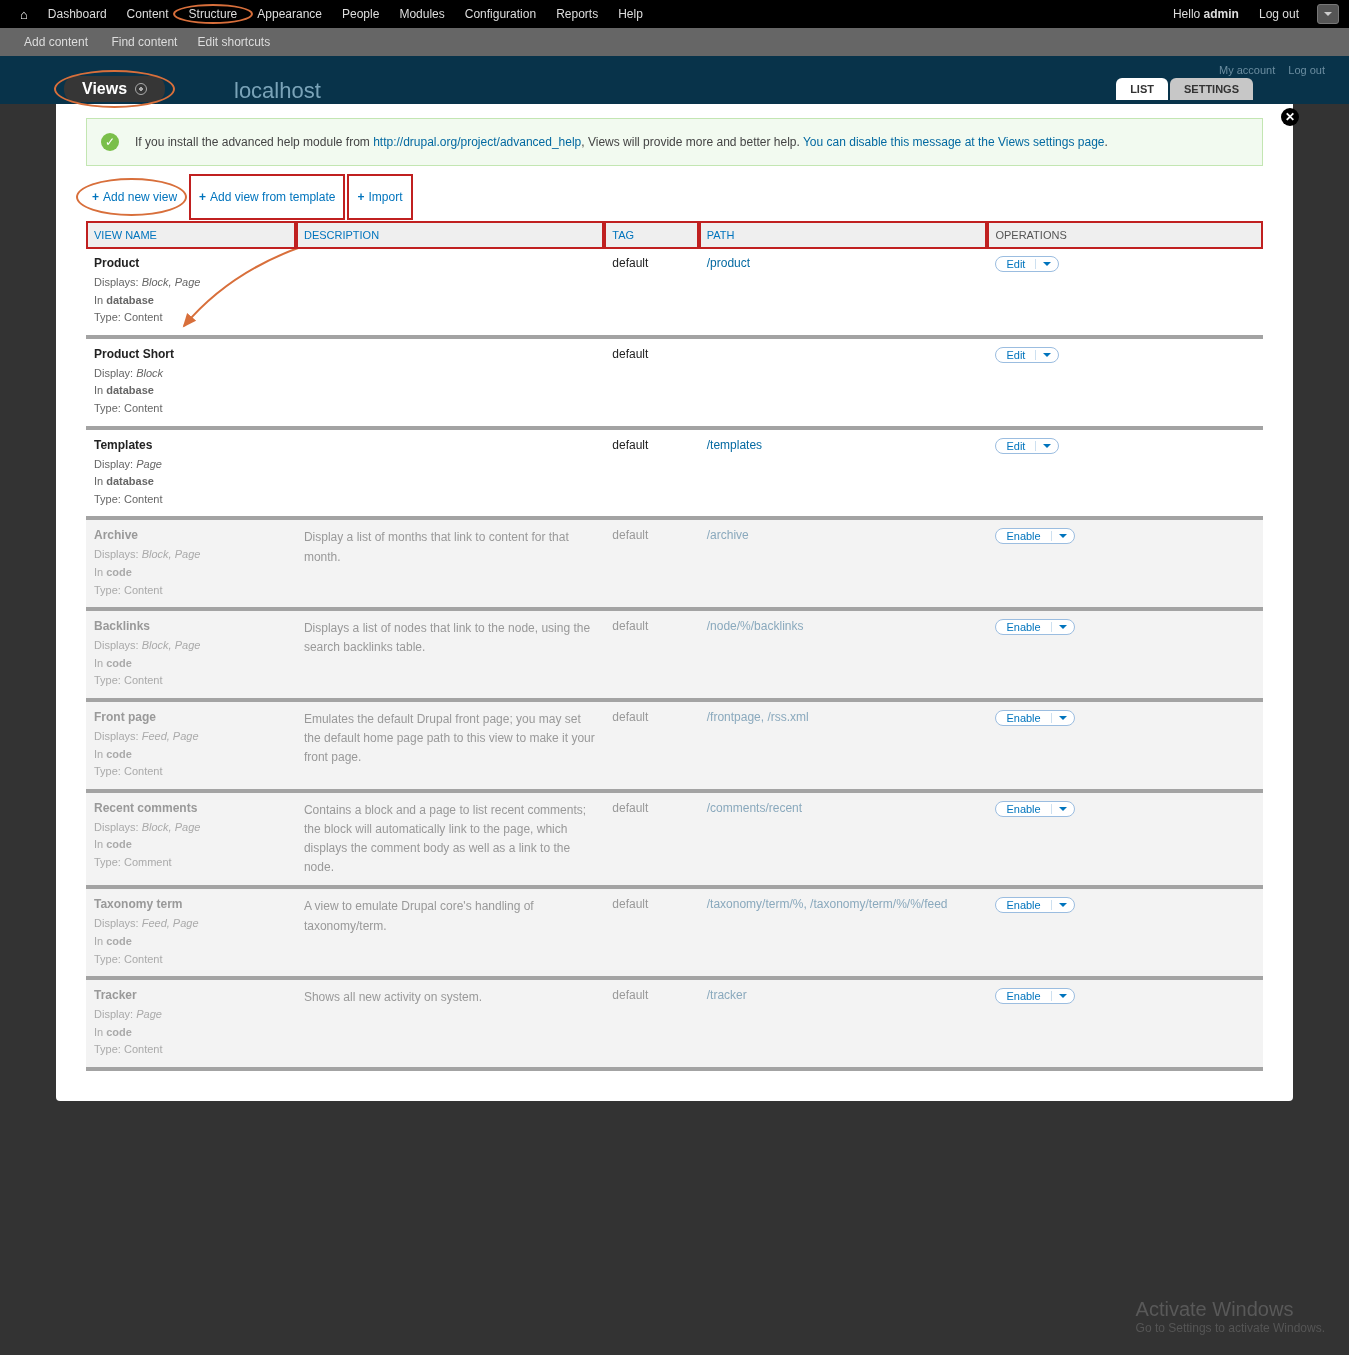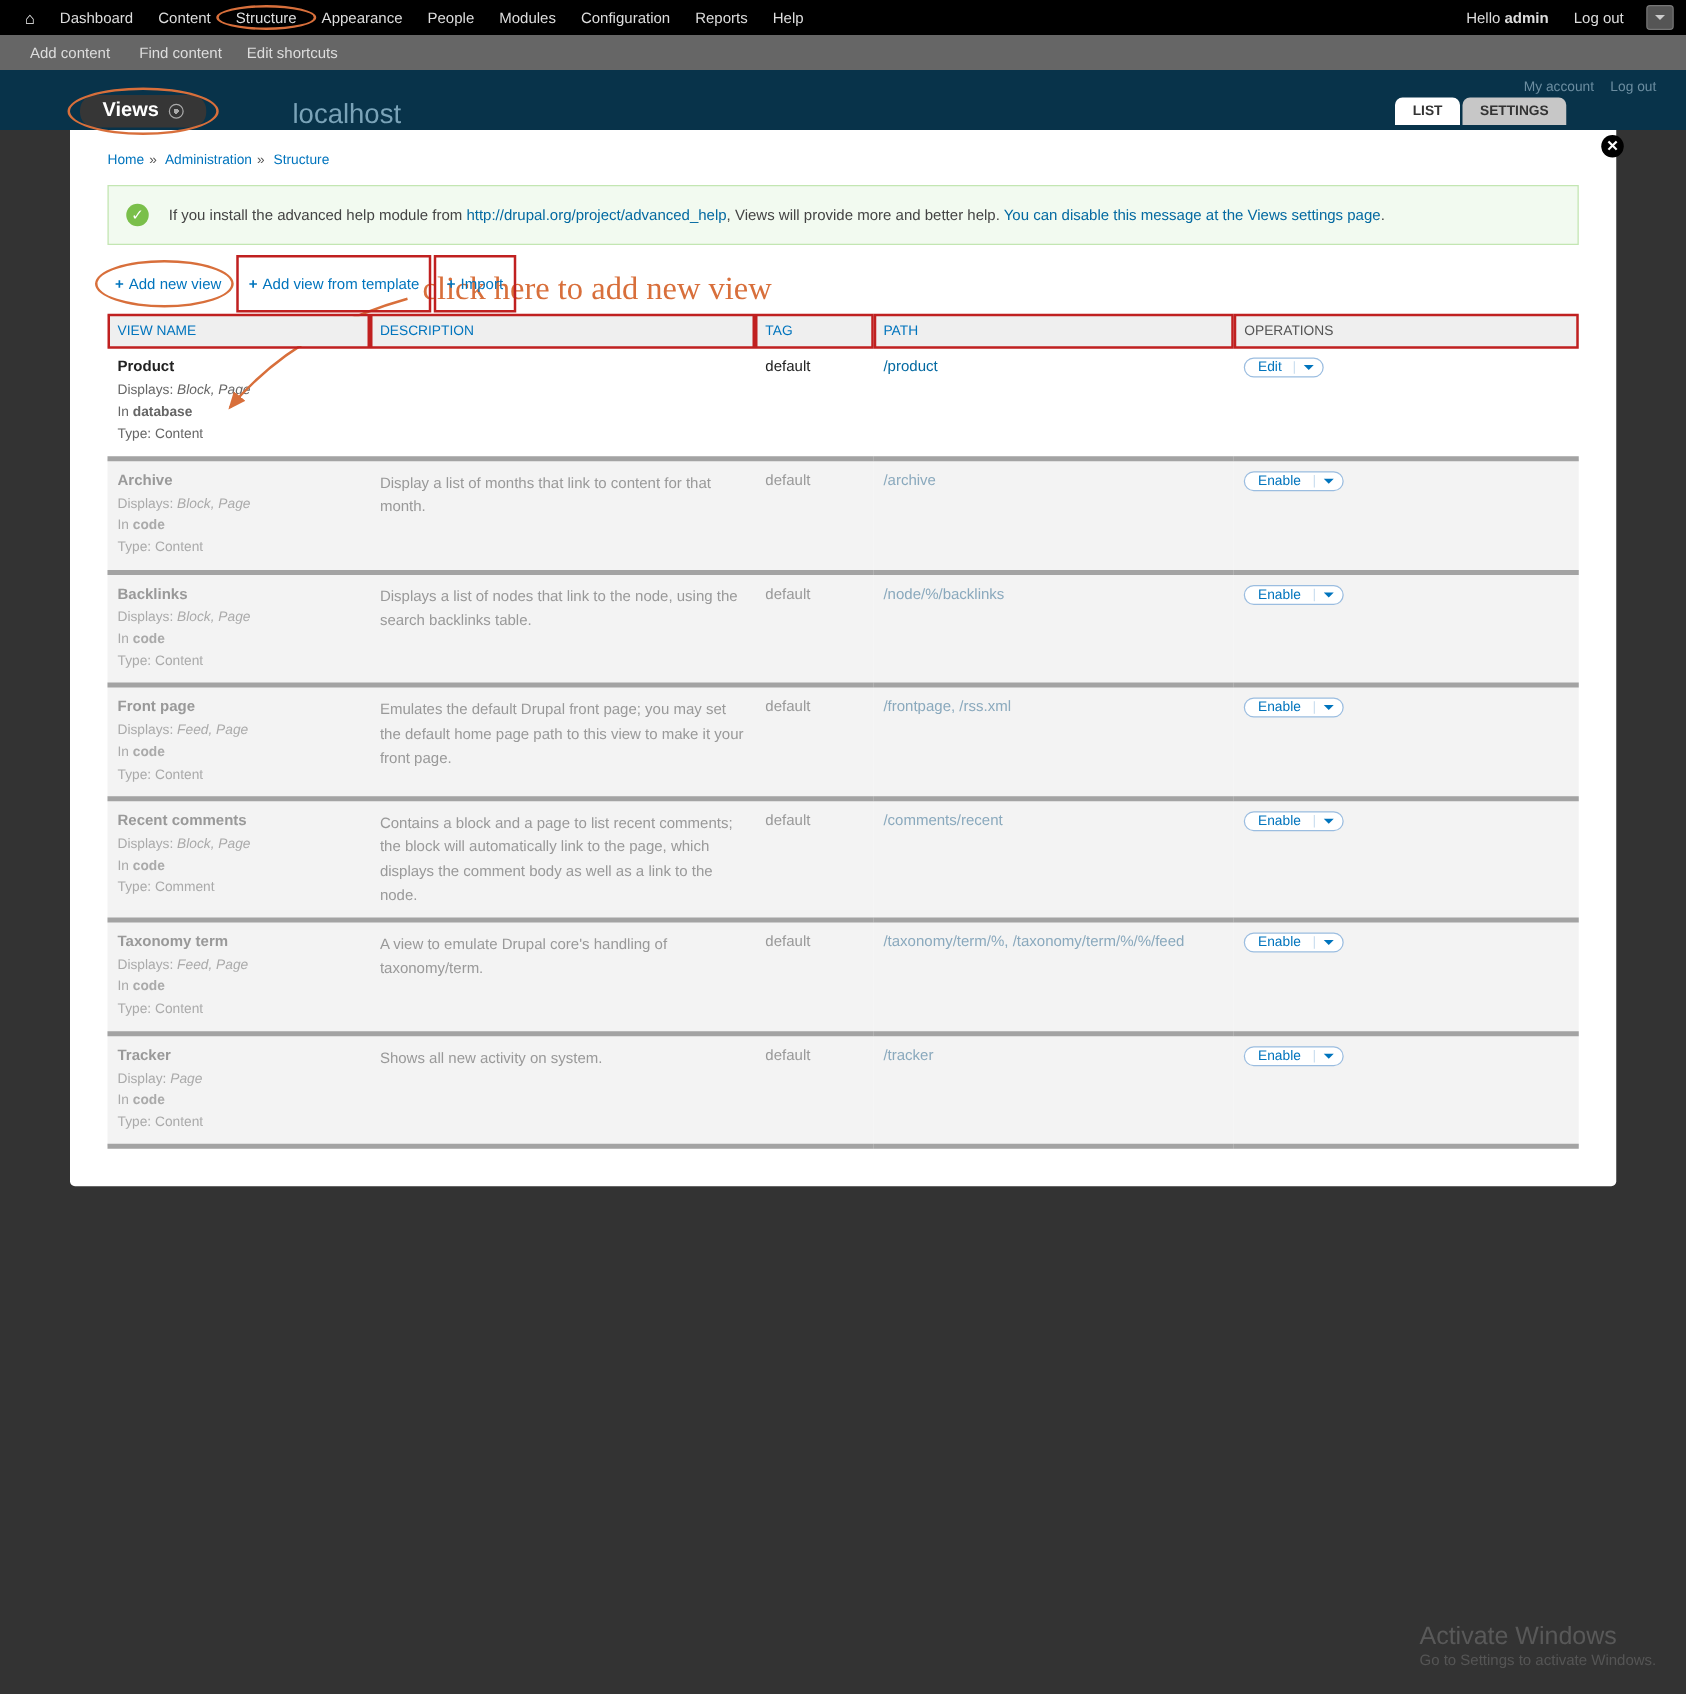--- a/index.html
+++ b/index.html
@@ -146,25 +146,20 @@
     <defs>
         <marker id="ah" markerWidth="8" markerHeight="8" refX="6" refY="3" orient="auto">
           <path d="M0,0 L7,3 L0,6 Z" fill="#d86f3b"></path>
         </marker>
       </defs>
     <path d="M160,5 Q70,30 18,92" stroke="#d86f3b" stroke-width="2" fill="none" marker-end="url(#ah)"></path>
   </svg>
 
   <div class="panel-body">
 
-    <div class="breadcrumb">
-      <a>Home</a><span class="sep">»</span>
-      <a>Administration</a><span class="sep">»</span>
-      <a>Structure</a>
-    </div>
 
     <div class="helpbox">
       <span class="check">✓</span>
       <span>If you install the advanced help module from </span><a>http://drupal.org/project/advanced_help</a><span>, Views will provide more and better help. </span><a>You can disable this message at the Views settings page</a><span>.</span>
     </div>
 
     <div class="actions">
       <span class="act annot-oval">
           <span class="plus">+</span>
           <span>Add new view</span>
@@ -196,20 +191,46 @@
               <div class="meta">Displays: <em>Block, Page</em><br>In <b>database</b><br>Type: Content</div>
             </td>
             <td class="meta"></td>
             <td>default</td>
             <td><a>/product</a></td>
             <td><span class="opbtn">
                 <span class="lbl">Edit</span>
                 <span class="dd"></span>
               </span></td>
           </tr>
+          <tr class="enabled">
+            <td>
+              <span class="rowname">Product Short</span>
+              <div class="meta">Display: <em>Block</em><br>In <b>database</b><br>Type: Content</div>
+            </td>
+            <td class="meta"></td>
+            <td>default</td>
+            <td></td>
+            <td><span class="opbtn">
+                <span class="lbl">Edit</span>
+                <span class="dd"></span>
+              </span></td>
+          </tr>
+          <tr class="enabled">
+            <td>
+              <span class="rowname">Templates</span>
+              <div class="meta">Display: <em>Page</em><br>In <b>database</b><br>Type: Content</div>
+            </td>
+            <td class="meta"></td>
+            <td>default</td>
+            <td><a>/templates</a></td>
+            <td><span class="opbtn">
+                <span class="lbl">Edit</span>
+                <span class="dd"></span>
+              </span></td>
+          </tr>
           <tr class="disabled">
             <td>
               <span class="rowname">Archive</span>
               <div class="meta">Displays: <em>Block, Page</em><br>In <b>code</b><br>Type: Content</div>
             </td>
             <td class="meta">Display a list of months that link to content for that month.</td>
             <td>default</td>
             <td><a>/archive</a></td>
             <td><span class="opbtn">
                 <span class="lbl">Enable</span>

